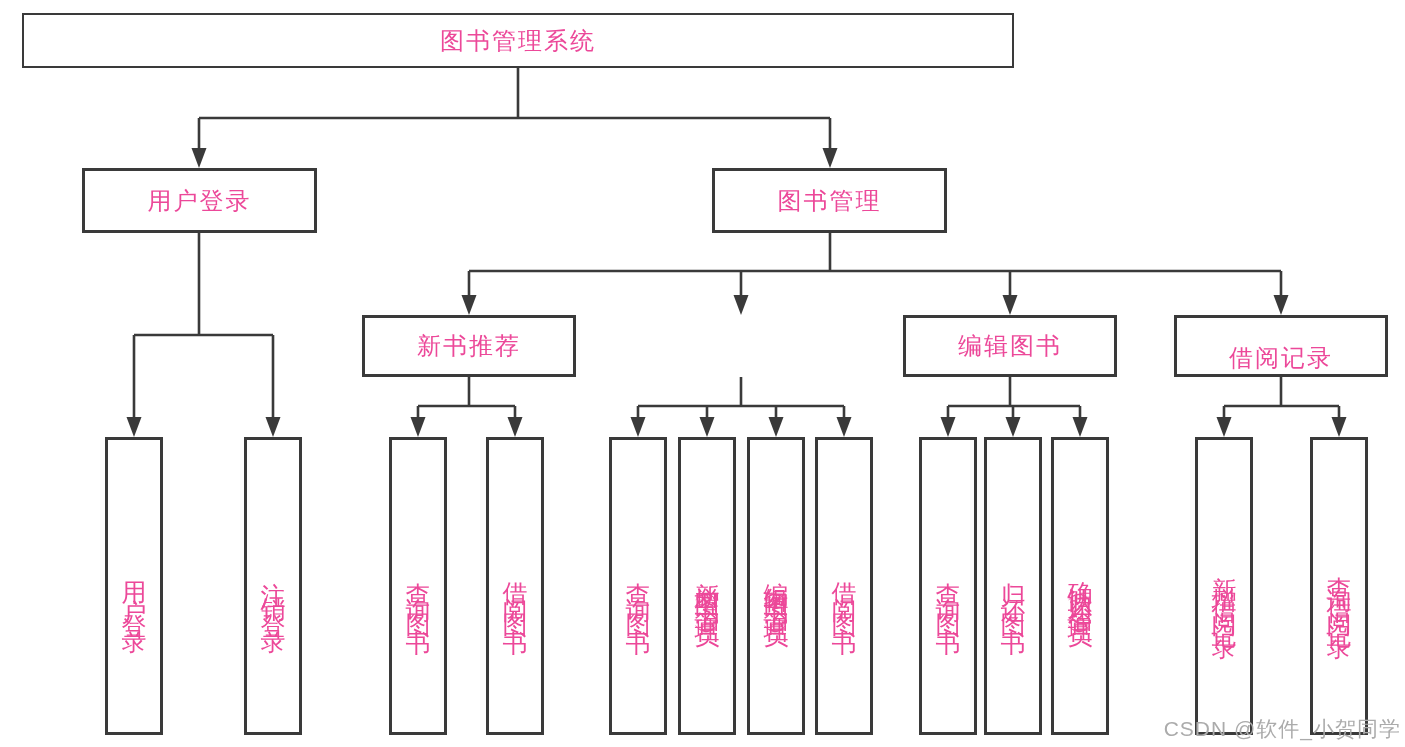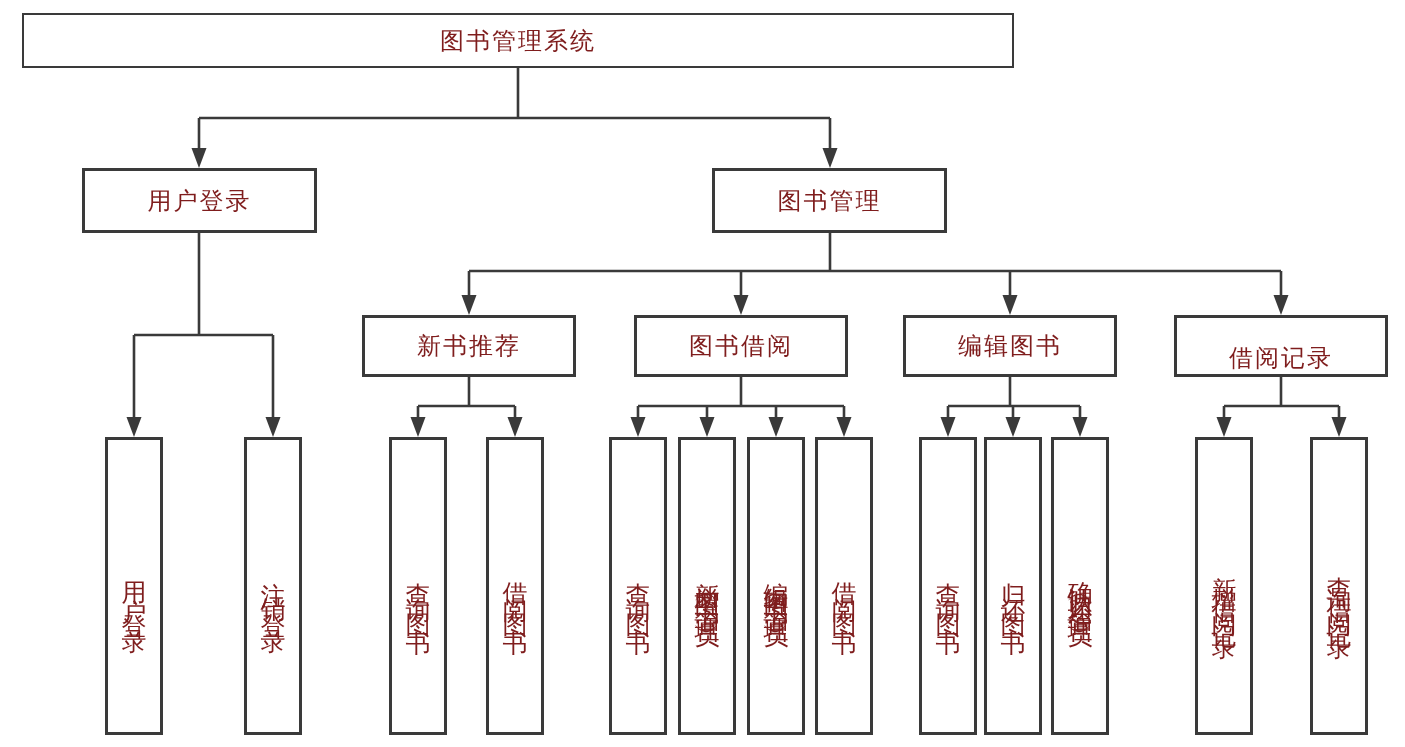--- a/index.html
+++ b/index.html
@@ -12,21 +12,21 @@
   }
   .wires{position:absolute;left:0;top:0;z-index:1;}
   .box{
     position:absolute;
     box-sizing:border-box;
     background:#ffffff;
     border:3px solid #3a3a3a;
     display:flex;
     align-items:center;
     justify-content:center;
-    color:#7f1d1d;
+    color:#ec4899;
     z-index:2;
   }
   .box.lvl1{border-width:2.5px;}
   .hlabel{
     font-size:24px;
     letter-spacing:2px;
     white-space:nowrap;
   }
   .vbox{width:58px;height:298px;}
   .vlabel{
@@ -80,23 +80,20 @@
   <div class="box" style="left:82px;top:168px;width:235px;height:65px;">
     <span class="hlabel">用户登录</span>
   </div>
   <div class="box" style="left:712px;top:168px;width:235px;height:65px;">
     <span class="hlabel">图书管理</span>
   </div>
 
   <div class="box" style="left:362px;top:315px;width:214px;height:62px;">
     <span class="hlabel">新书推荐</span>
   </div>
-  <div class="box" style="left:634px;top:315px;width:214px;height:62px;">
-    <span class="hlabel">图书借阅</span>
-  </div>
   <div class="box" style="left:903px;top:315px;width:214px;height:62px;">
     <span class="hlabel">编辑图书</span>
   </div>
   <div class="box" style="left:1174px;top:315px;width:214px;height:62px;align-items:flex-end;">
     <span class="hlabel">借阅记录</span>
   </div>
 
   <div class="box vbox" style="left:105px;top:437px;">
     <span class="vlabel len4">用户登录</span>
   </div>
@@ -134,14 +131,15 @@
     <span class="vlabel len9">确认归还（管理员）</span>
   </div>
 
   <div class="box vbox" style="left:1195px;top:437px;">
     <span class="vlabel len6">新增借阅记录</span>
   </div>
   <div class="box vbox" style="left:1310px;top:437px;">
     <span class="vlabel len6">查询借阅记录</span>
   </div>
 
+  <div class="watermark">CSDN @软件_小贺同学</div>
 
 </div>
 
 </body></html>

